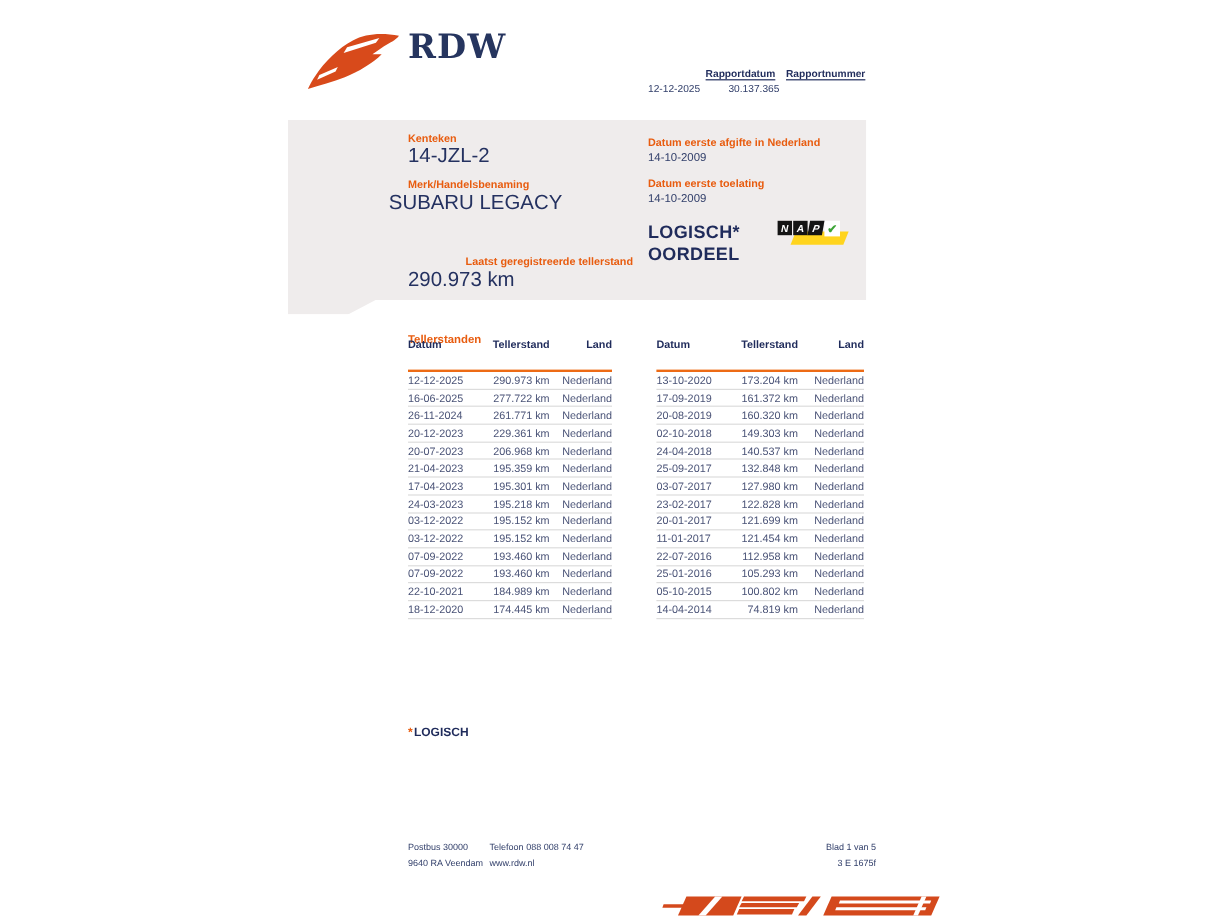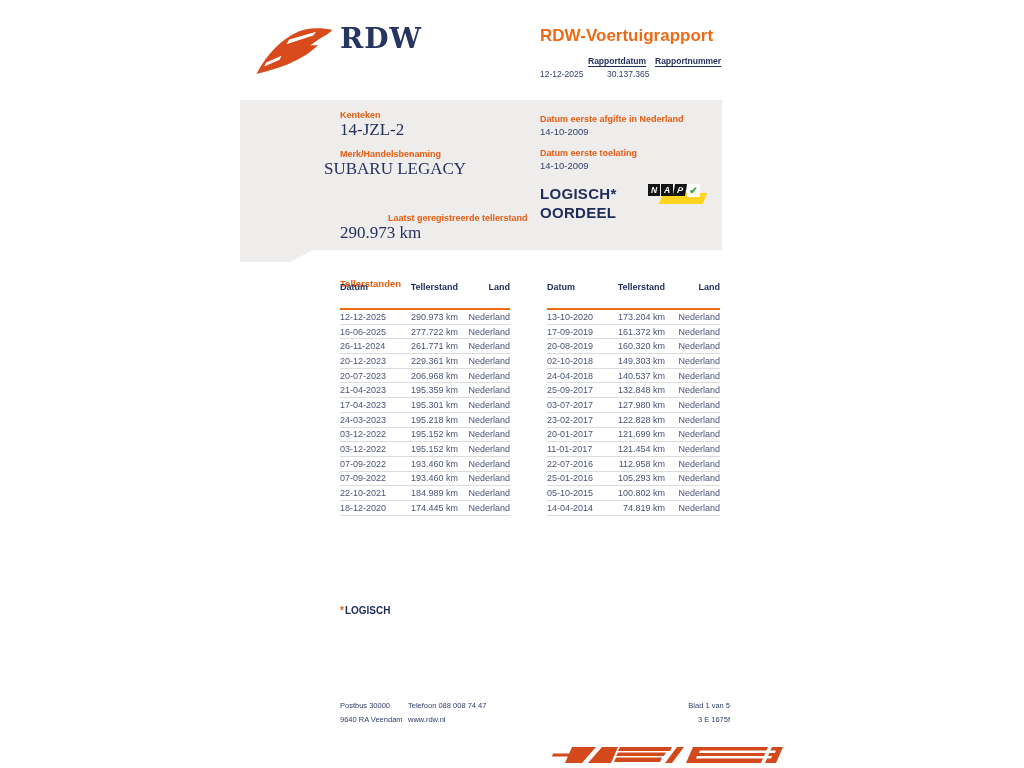--- a/index.html
+++ b/index.html
@@ -16,21 +16,21 @@
   .rep-label { position:absolute; top:56px; font-size:8.5px; font-weight:bold; color:#1F2B5B;
     text-decoration:underline; text-underline-offset:2px;padding-left:48px; }
   .rep-val { position:absolute; top:69px; font-size:8.5px; color:#33406B; }
   .rl1 { left:540px; } .rl2 { left:607px; }
 
   
   .panel { position:absolute; left:240px; top:100px; width:482px; height:162px;
     background:#EFECEC;
     clip-path:polygon(0 0, 100% 0, 100% 150px, 73px 150px, 50px 162px, 0 162px); }
   .p-label { position:absolute; font-size:9px; font-weight:bold; color:#E85C0F; }
-  .p-value-lg { position:absolute; font-family:Liberation Serif, serif; font-size:17px;
+  .p-value-lg { position:absolute; font-family:Liberation Sans, sans-serif; font-size:17px;
     color:#243160; }
   .p-value-sm { position:absolute; font-size:9.5px; color:#33406B; }
   .oordeel { position:absolute; left:300px; top:84px; font-size:15px; font-weight:800;
     color:#1F2B5B; line-height:19px; letter-spacing:.3px; }
 
   
   .nap { position:absolute; left:408px; top:82px; width:60px; height:26px; }
   .nap-yellow { position:absolute; left:13px; top:11px; width:44px; height:11px;
     background:#FFD41E; transform:skewX(-22deg); }
   .nap-tiles { position:absolute; left:0; top:2px; display:flex; gap:1px; }
@@ -72,21 +72,20 @@
 
 <div class="page">
 
   <svg class="logo-svg" viewBox="0 0 80 52">
     <path d="M79,4 C64,1 50,2 39,8 C27,14 14,27 7,38 C4,42 2,46 0,50 C10,47 22,44 32,40 C44,35 56,28 64,20 L56,20 L66,13 C71,10 76,8 79,4 Z" fill="#D84A1B"></path>
     <path d="M34,14 L62,6 L59,10 L31,19 Z" fill="#ffffff"></path>
     <path d="M10,38 L26,31 L24,35 L8,42 Z" fill="#ffffff"></path>
   </svg>
   <div class="logo-word">RDW</div>
 
-  <div class="doc-title">RDW-Voertuigrapport</div>
   <div class="rep-label rl1">Rapportdatum</div>
   <div class="rep-label rl2">Rapportnummer</div>
   <div class="rep-val rl1">12-12-2025</div>
   <div class="rep-val rl2">30.137.365</div>
 
   <div class="panel">
     <div class="p-label" style="left:100px; top:10px;">Kenteken</div>
     <div class="p-value-lg" style="left:100px; top:20px;">14-JZL-2</div>
     <div class="p-label" style="left:100px; top:49px;">Merk/Handelsbenaming</div>
     <div class="p-value-lg" style="left:84px; top:59px;">SUBARU LEGACY</div>

